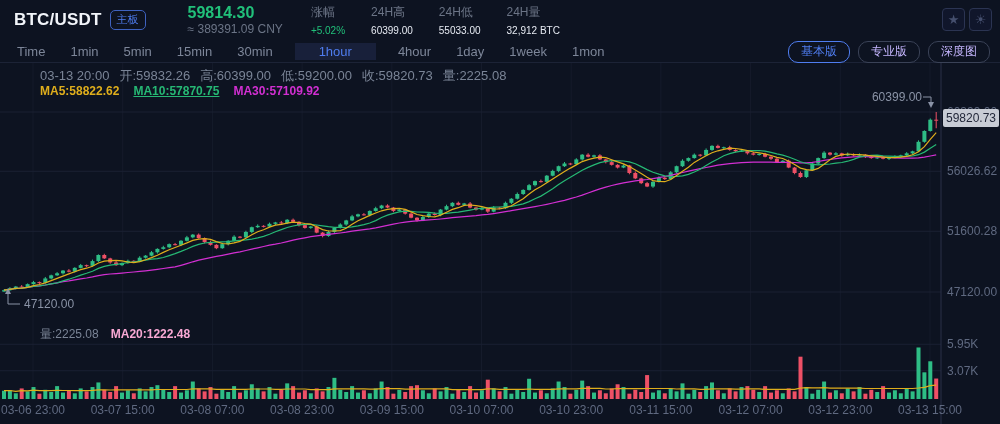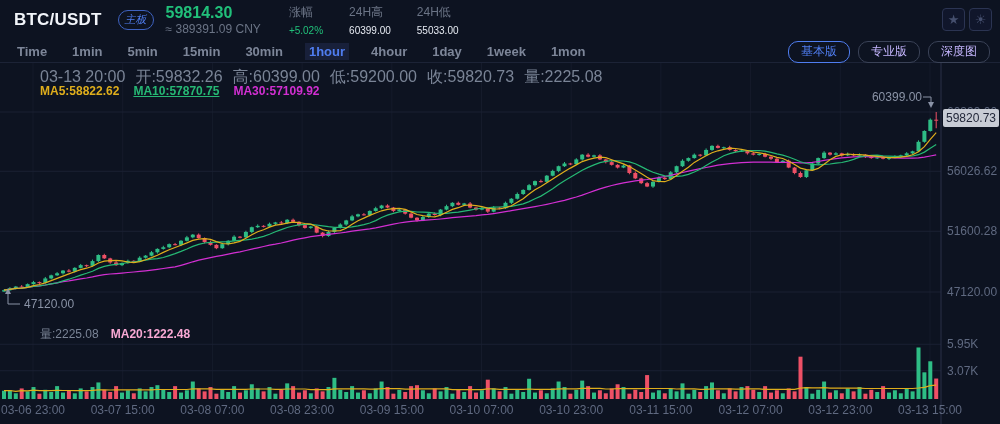--- a/index.html
+++ b/index.html
@@ -4,47 +4,47 @@
 <title>BTC/USDT</title>
 <style>
   * { margin:0; padding:0; box-sizing:border-box; }
   body { background:#0d1321; font-family:"Liberation Sans", sans-serif; }
   .app { position:relative; width:1000px; height:424px; background:#0d1321; overflow:hidden; }
 
   
   .header { position:absolute; top:0; left:0; width:1000px; height:40px; display:flex; align-items:center; }
   .pair-wrap { display:flex; align-items:center; margin-left:14px; }
   .pair-title { color:#f2f5fa; font-size:17px; font-weight:bold; letter-spacing:.2px; }
-  .board-badge { margin-left:16px; font-size:11px; color:#4f7df0; border:1px solid #3e62c0; border-radius:10px; padding:1px 6px 2px;font-style:italic; }
-  .price-block { margin-left:12px; line-height:1.1; }
+  .board-badge { margin-left:8px; font-size:11px; color:#4f7df0; border:1px solid #3e62c0; border-radius:5px; padding:1px 6px 2px; }
+  .price-block { margin-left:42px; line-height:1.1; }
   .last-price { color:#21c07a; font-size:16px; font-weight:bold; }
   .fiat { color:#6b7486; font-size:12px; margin-top:2px; }
   .stats { display:flex; margin-left:28px;justify-content:flex-end; }
   .stat { margin-right:26px; }
   .stat .lbl { color:#6b7486; font-size:12px; }
   .stat .val { color:#e6eaf2; font-size:10px; margin-top:4px; }
   .stat .val.up { color:#21c07a; }
   .header-actions { position:absolute; right:8px; top:8px; display:flex; gap:4px; }
   .icon-btn { width:23px; height:23px; background:#10162b; border:1px solid #2b3452; border-radius:4px;
               color:#454f6e; font-size:13px; line-height:21px; text-align:center; cursor:pointer; }
 
   
   .toolbar { position:absolute; top:40px; left:0; width:1000px; height:23px; display:flex; align-items:center;
              border-bottom:1px solid #1c2336; }
   .tf-tabs { display:flex; align-items:center; margin-left:14px; gap:19px; }
-  .tf-tab { color:#7d8699; font-size:13px; cursor:pointer; padding:1px 3px;font-weight:bold; }
-  .tf-tab.active { color:#4f7df0; background:#18203a; padding:1px 4px; }
+  .tf-tab { color:#7d8699; font-size:13px; cursor:pointer; padding:1px 3px; }
+  .tf-tab.active { color:#4f7df0; background:#18203a; padding:1px 24px; }
   .view-btns { position:absolute; right:10px; top:1px; display:flex; gap:8px; }
   .view-btn { font-size:12px; border-radius:10px; padding:1px 12px 2px; border:1px solid #3a4257; color:#c4b5fd; cursor:pointer; }
   .view-btn.active { border-color:#4f7df0; color:#4f7df0; }
 
   
   .chart { position:absolute; top:0; left:0; width:1000px; height:424px; }
   svg { position:absolute; top:0; left:0; }
-  .ohlc-line { position:absolute; top:67px; left:40px; font-size:16px; color:#7a8496; white-space:nowrap; }
+  .ohlc-line { position:absolute; top:67px; left:40px; font-size:13px; color:#7a8496; white-space:nowrap; }
   .ohlc-line span { margin-right:10px; }
   .ma-line { position:absolute; top:84px; left:40px; font-size:12px; font-weight:bold; white-space:nowrap; }
   .ma-line span { margin-right:14px; }
   .vol-head { position:absolute; top:326px; left:40px; font-size:12px; white-space:nowrap; }
   .vol-head span { margin-right:12px; font-weight:bold; }
   .vol-head span:first-child { font-weight:normal; }
 
   .y-label { position:absolute; left:947px; transform:translateY(-50%); font-size:12px; color:#5f6980; white-space:nowrap; }
   .x-label { position:absolute; top:403px; width:90px; text-align:center; font-size:12px; color:#5f6980; white-space:nowrap; }
   .price-tag { position:absolute; left:943px; top:109px; width:56px; height:18px; background:#c8ccd5; border-radius:2px;
@@ -72,20 +72,24 @@
           <div class="lbl">涨幅</div>
           <div class="val up">+5.02%</div>
         </div>
         <div class="stat">
           <div class="lbl">24H高</div>
           <div class="val">60399.00</div>
         </div>
         <div class="stat">
           <div class="lbl">24H低</div>
           <div class="val">55033.00</div>
+        </div>
+        <div class="stat">
+          <div class="lbl">24H量</div>
+          <div class="val">32,912 BTC</div>
         </div>
       </div>
     <div class="header-actions">
       <div class="icon-btn">
         <span>★</span>
       </div>
       <div class="icon-btn">
         <span>☀</span>
       </div>
     </div>

